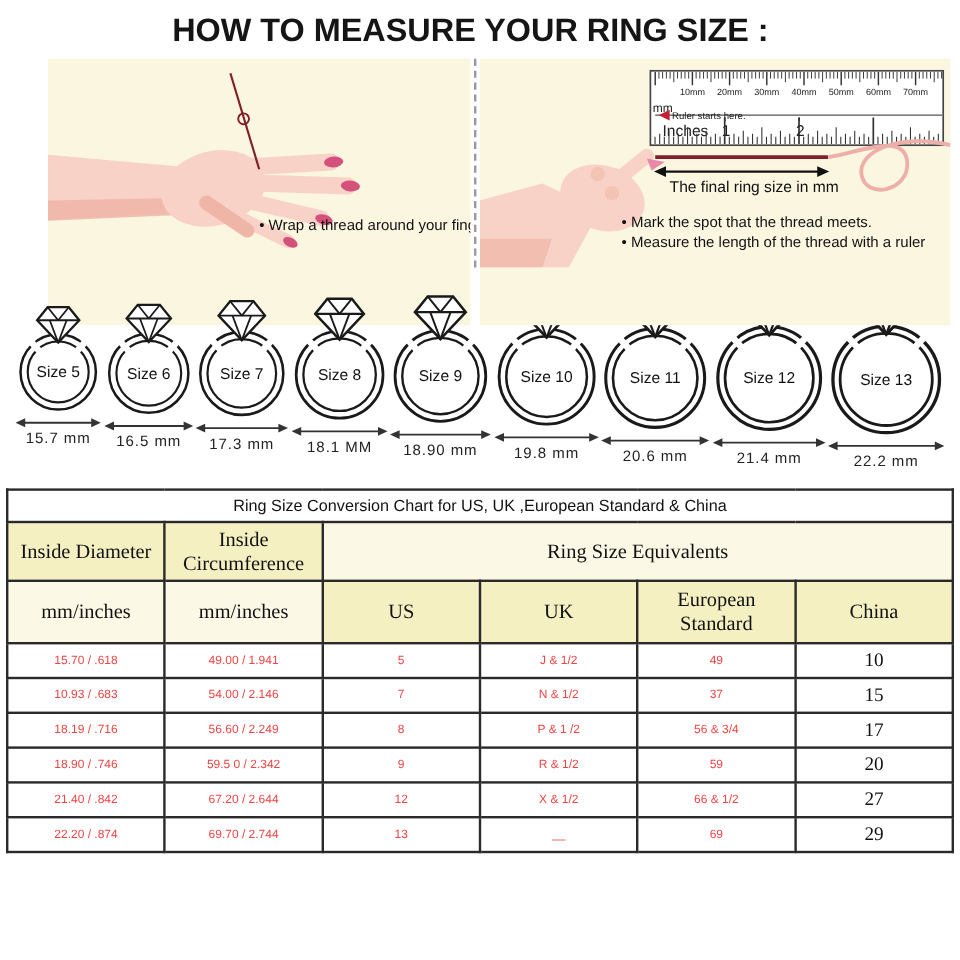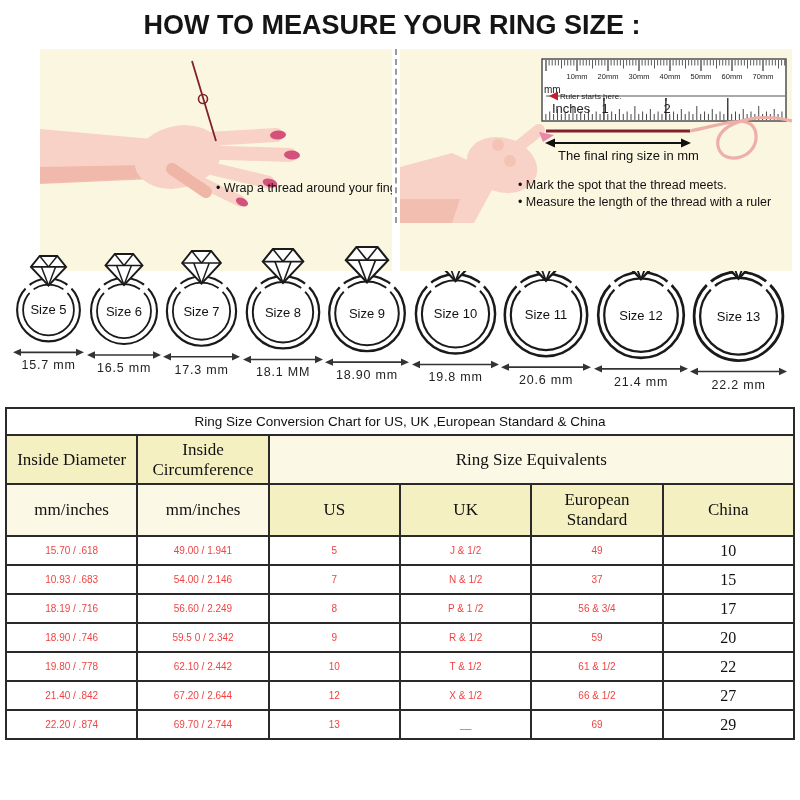--- a/index.html
+++ b/index.html
@@ -516,28 +516,20 @@
       </tr>
       <tr>
         <td>18.90 / .746</td>
         <td>59.5 0 / 2.342</td>
         <td>9</td>
         <td>R &amp; 1/2</td>
         <td>59</td>
         <td class="china">20</td>
       </tr>
       <tr>
-        <td>19.80 / .778</td>
-        <td>62.10 / 2.442</td>
-        <td>10</td>
-        <td>T &amp; 1/2</td>
-        <td>61 &amp; 1/2</td>
-        <td class="china">22</td>
-      </tr>
-      <tr>
         <td>21.40 / .842</td>
         <td>67.20 / 2.644</td>
         <td>12</td>
         <td>X &amp; 1/2</td>
         <td>66 &amp; 1/2</td>
         <td class="china">27</td>
       </tr>
       <tr>
         <td>22.20 / .874</td>
         <td>69.70 / 2.744</td>

